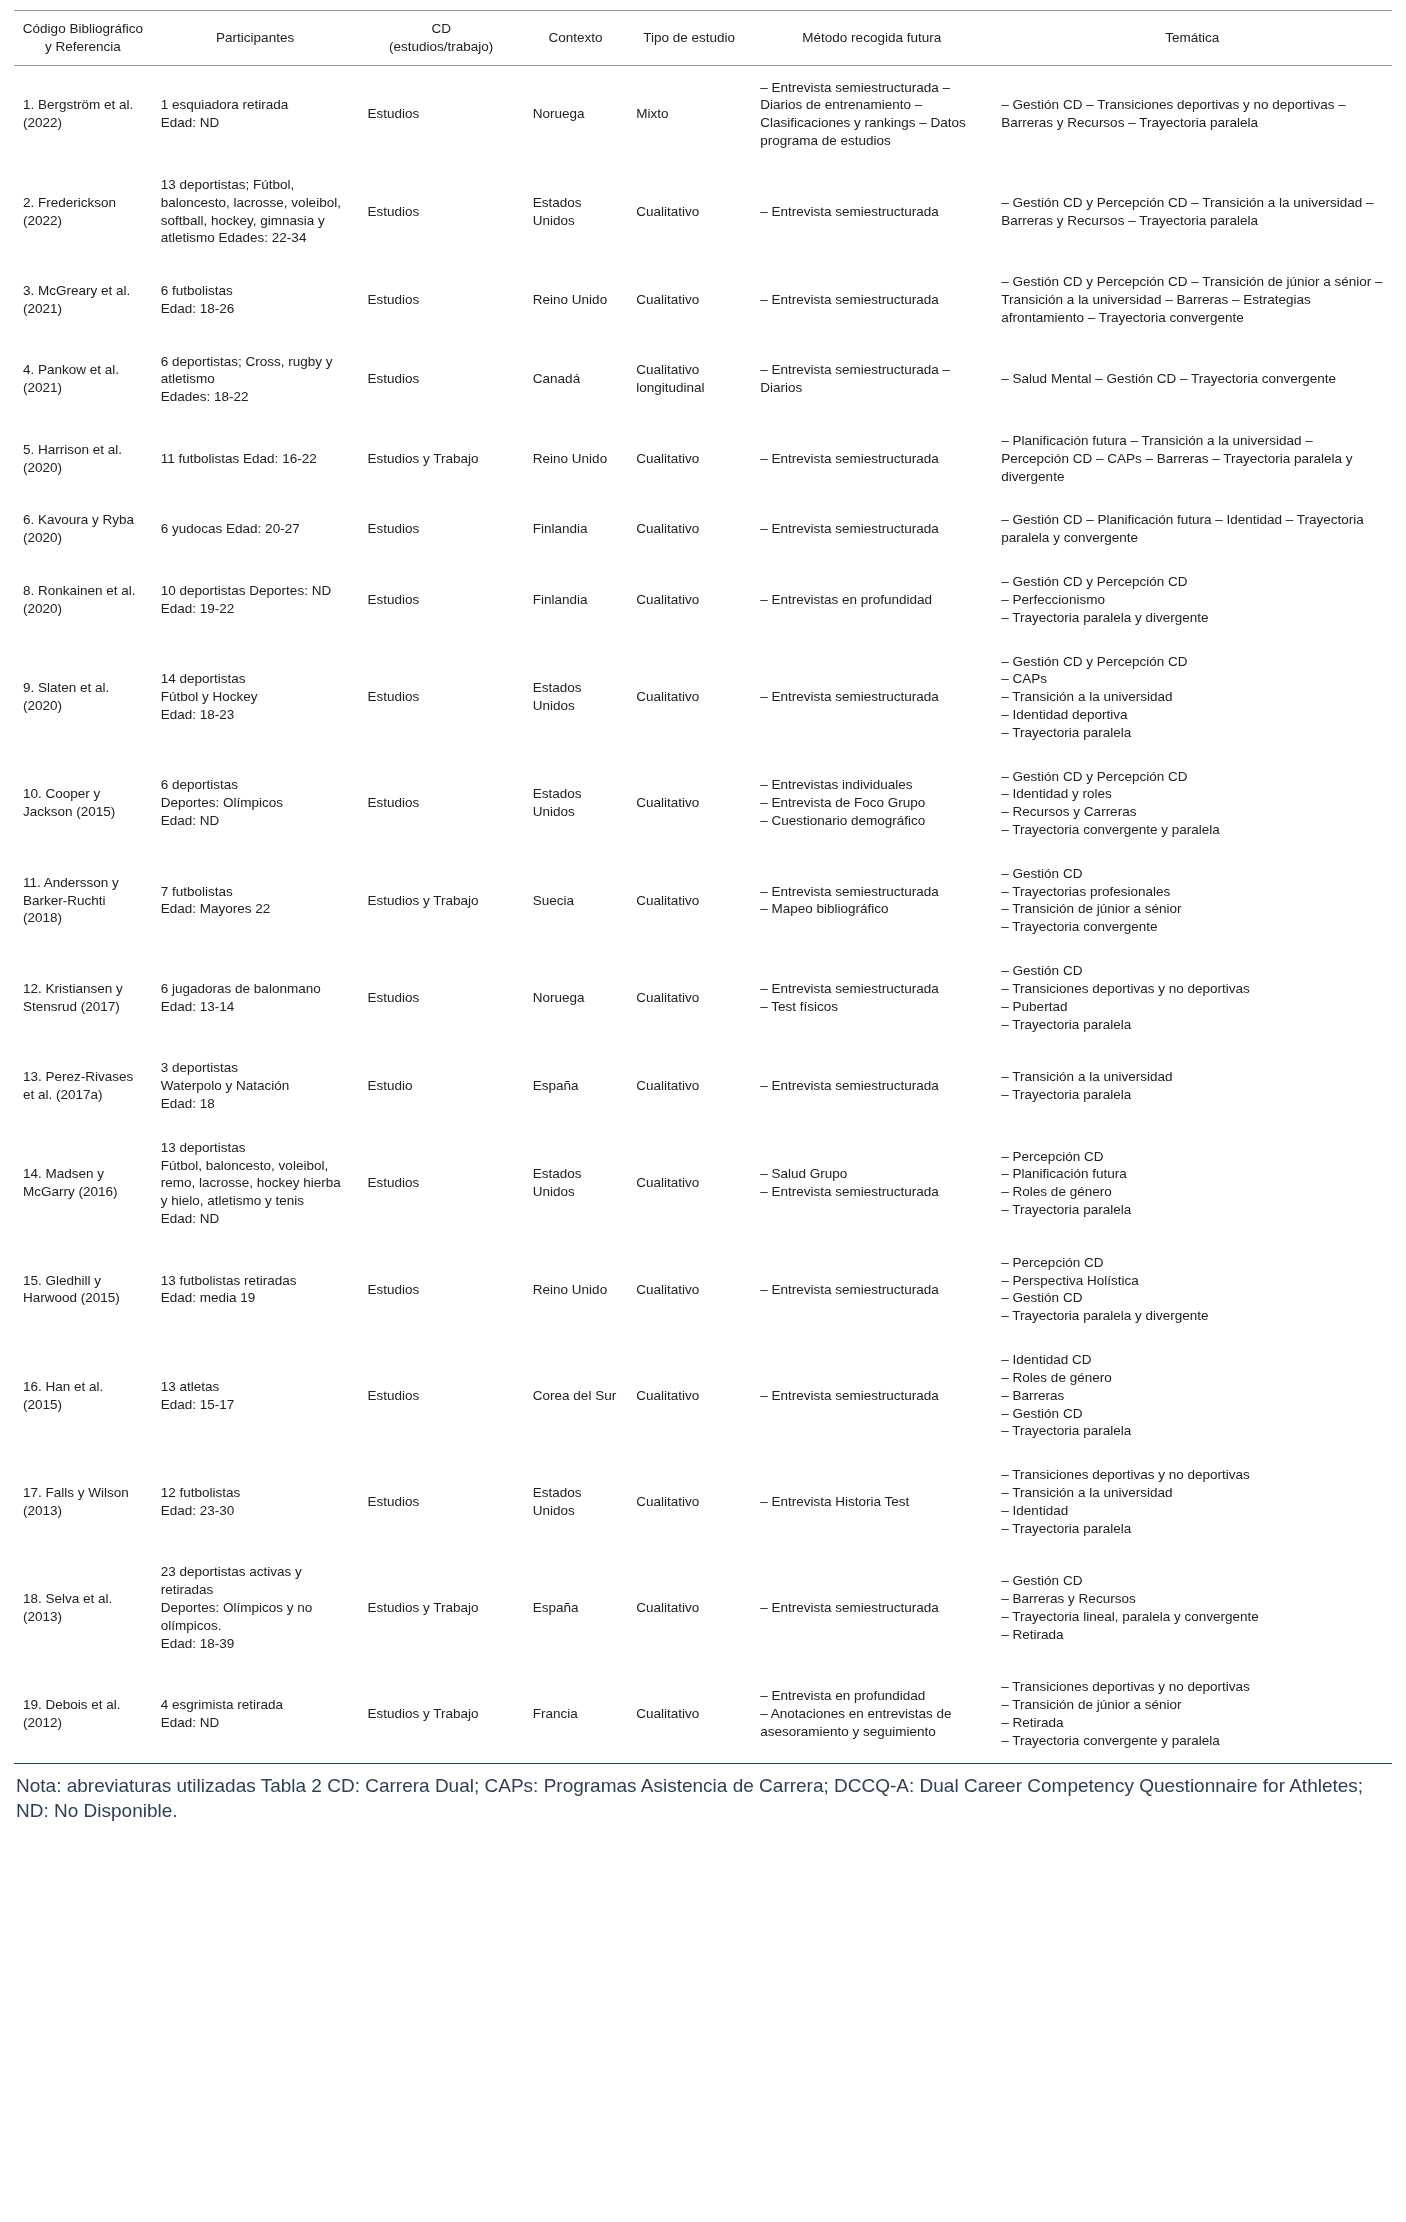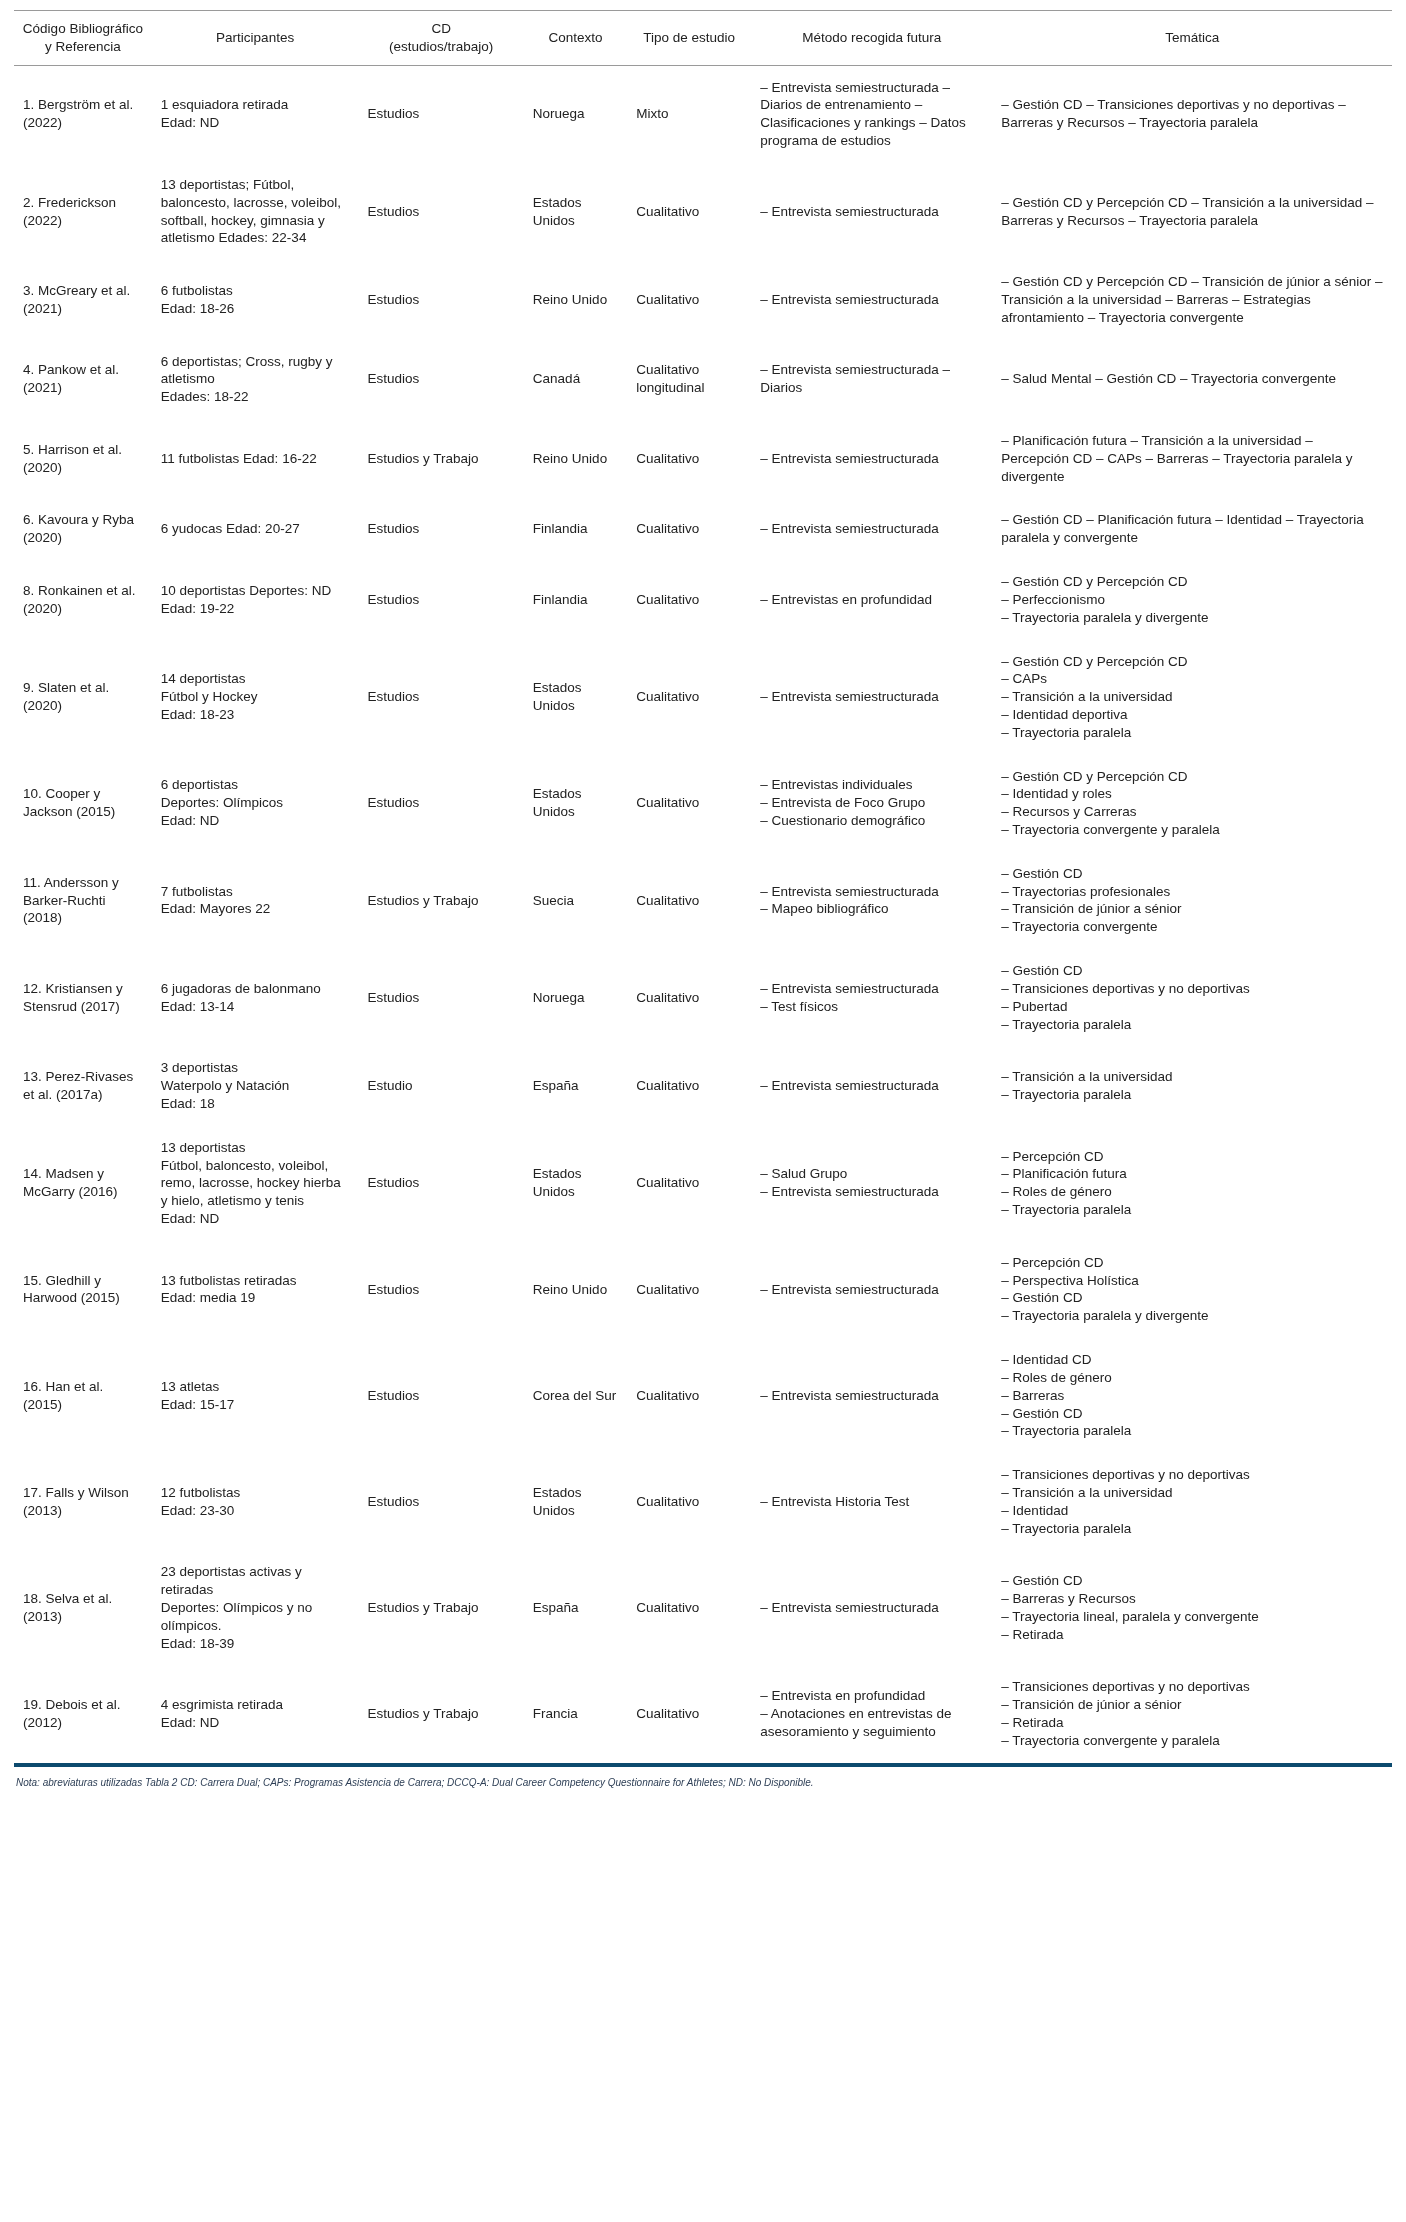--- a/index.html
+++ b/index.html
@@ -12,21 +12,21 @@
   }
   .page {
     width: 100%;
     padding: 10px 14px 18px 14px;
   }
   table.review-table {
     width: 100%;
     border-collapse: collapse;
     table-layout: fixed;
     border-top: 1px solid #9a9a9a;
-    border-bottom: 4px solid #0c4a6e;
+    border-bottom: 1px solid #0c4a6e;
     font-size: 13.5px;
     line-height: 1.32;
   }
   thead th {
     font-weight: normal;
     text-align: center;
     vertical-align: middle;
     padding: 9px 8px;
     border-bottom: 1px solid #9a9a9a;
     white-space: pre-line;
@@ -35,22 +35,21 @@
   tbody td {
     vertical-align: middle;
     text-align: left;
     padding: 13px 9px;
     white-space: pre-line;
     color: #222222;
     word-wrap: break-word;
   }
   .note {
     margin-top: 9px;
-    font-size: 10px;
-    font-style: italic;
+    font-size: 19px;
     color: #2f4057;
     line-height: 1.35;
     padding: 0 2px;
   }
 </style>
 </head>
 <body>
 
 <div class="page">
   <table class="review-table">

